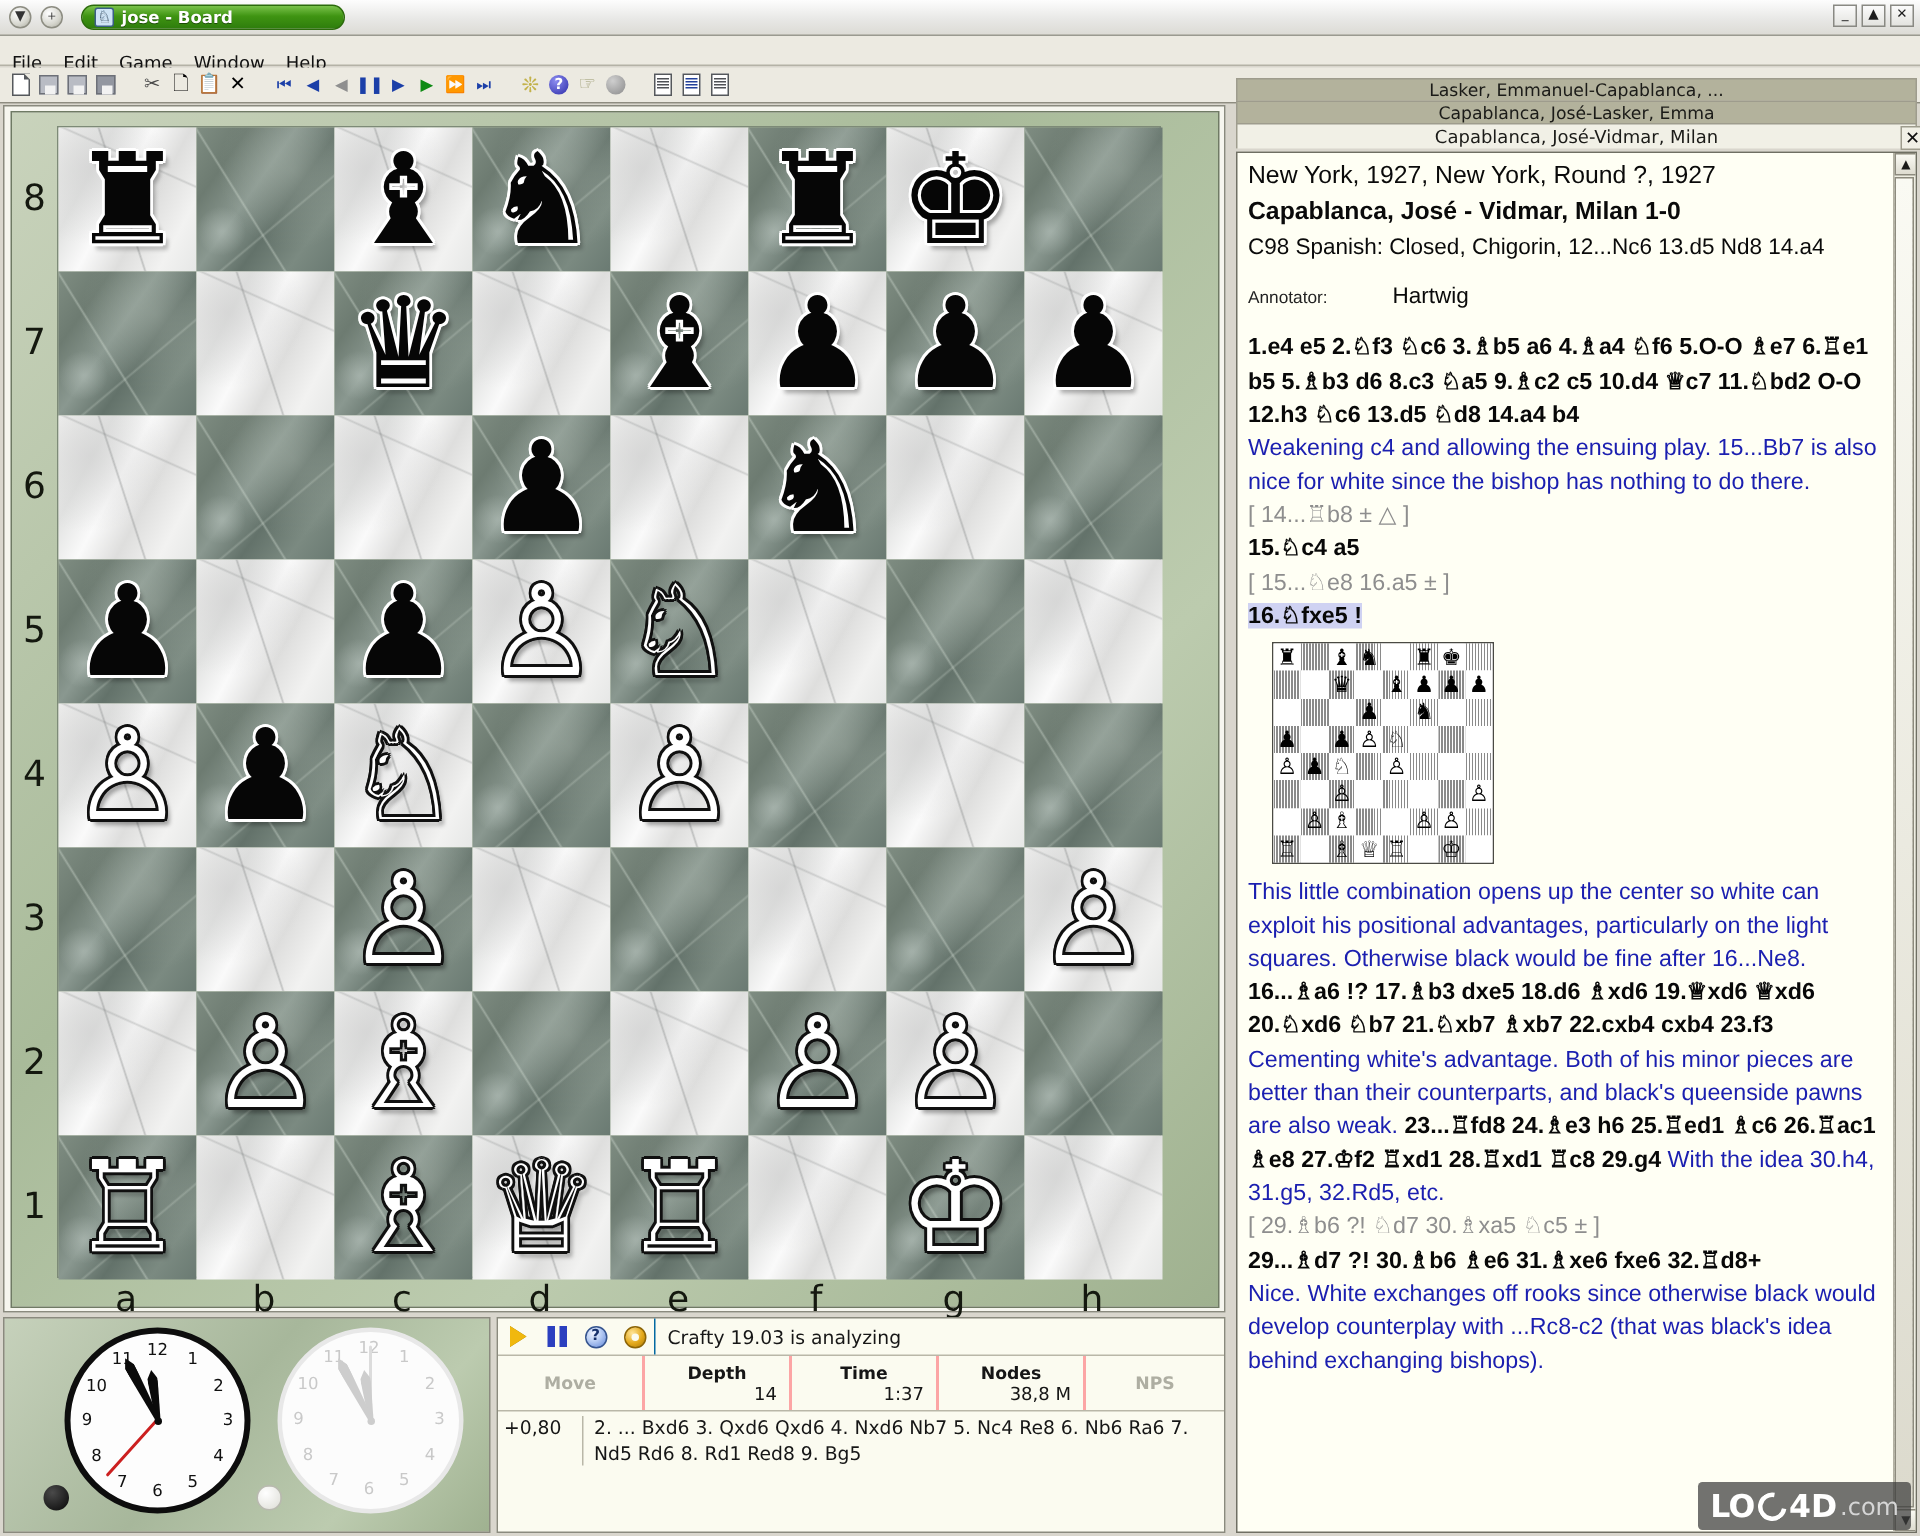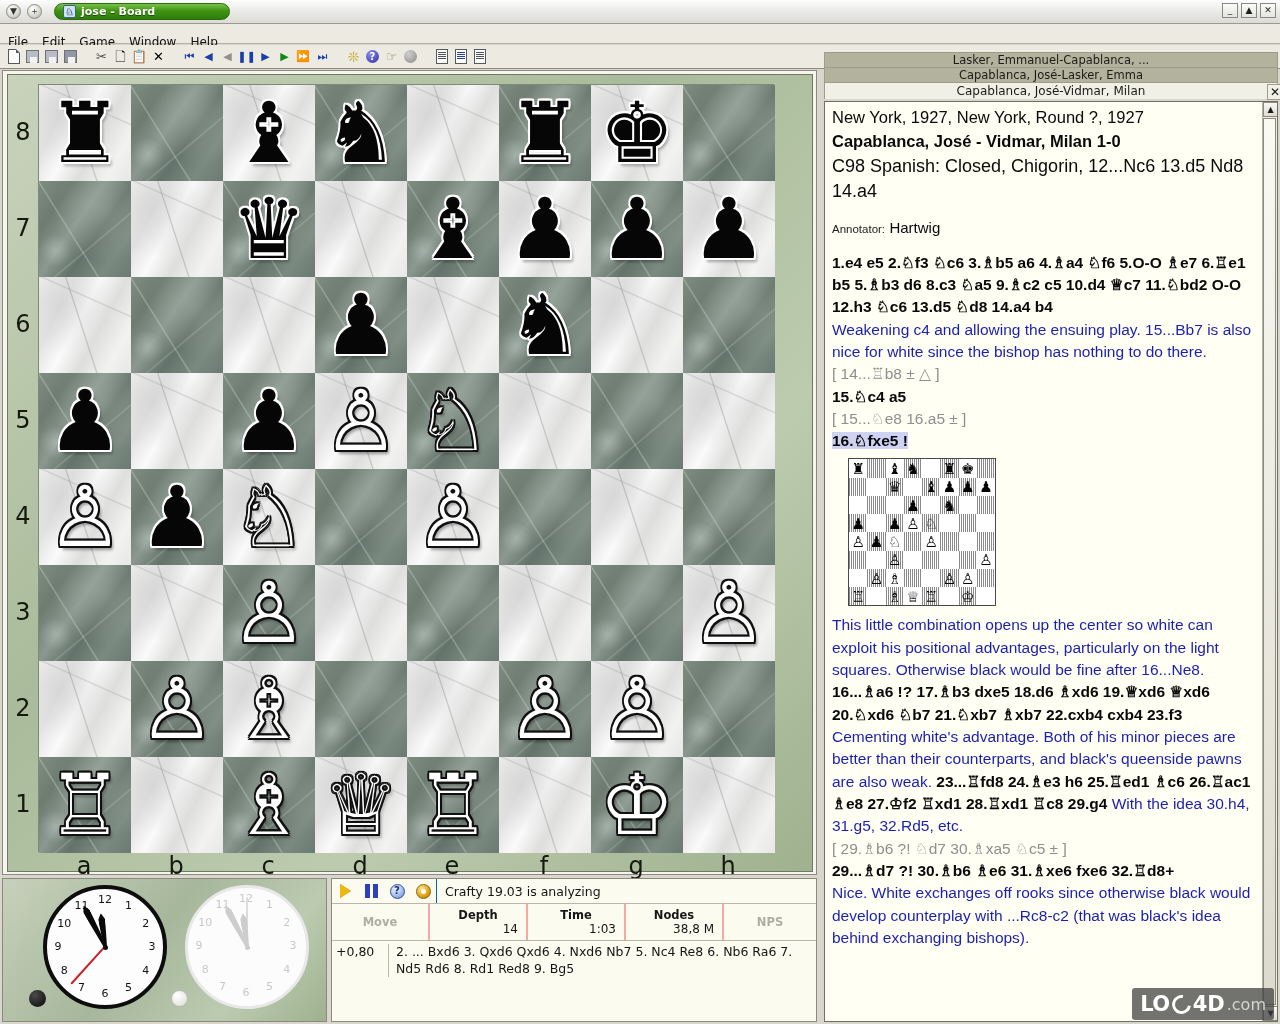--- a/index.html
+++ b/index.html
@@ -242,23 +242,23 @@
   .sbtn.bot { position: absolute; bottom: 0; left: 0; }
   .strack { position: absolute; top: 16px; bottom: 16px; left: 0; width: 13px;
             background: repeating-linear-gradient(0deg,#e2e0d2 0 2px,#f6f5ea 2px 4px); }
   .sthumb { position: absolute; left: 0; width: 13px; background: linear-gradient(#fafaf3,#dcdacd);
             border: 1px solid #8d8b7e; }
   .notetext { position: absolute; left: 0; top: 0; right: 16px; bottom: 0;
               padding: 4px 7px 0 7px; font-size: 15.5px; line-height: 1.44; color: #0a0a0a;
               font-family: "Liberation Sans", sans-serif; }
   .hdr1 { font-size: 16.5px; }
   .hdr2 { font-size: 16.5px; font-weight: bold; }
-  .hdr3 { font-size: 18px; }
+  .hdr3 { font-size: 15px; }
   .annot-lbl { font-size: 11.5px; color: #222; }
-  .annot-name { font-size: 15px; }
+  .annot-name { font-size: 15px; margin-left: 39px; }
   .mv { font-weight: bold; color: #080808; }
   .cm { color: #1b1fb0; }
   .var { color: #8e8e8e; }
   .hl { background: #cfd2f2; }
   .blockgap { height: 12px; }
   .minidiag { width: 148px; height: 148px; background: #fff; border: 1px solid #4a4a44;
               margin: 6px 0 8px 16px; display: grid;
               grid-template-columns: repeat(8, 1fr); grid-template-rows: repeat(8, 1fr); }
   .msq { position: relative; display: flex; align-items: center; justify-content: center; }
   .msq.l { background: #ffffff; }
@@ -590,21 +590,21 @@
         <div class="ecell">
           <div class="ech dim">Move</div>
           <div class="ev"></div>
         </div>
         <div class="ecell">
           <div class="ech">Depth</div>
           <div class="ev">14</div>
         </div>
         <div class="ecell">
           <div class="ech">Time</div>
-          <div class="ev">1:03</div>
+          <div class="ev">1:37</div>
         </div>
         <div class="ecell">
           <div class="ech">Nodes</div>
           <div class="ev">38,8 M</div>
         </div>
         <div class="ecell">
           <div class="ech dim">NPS</div>
           <div class="ev"></div>
         </div>
       </div>

